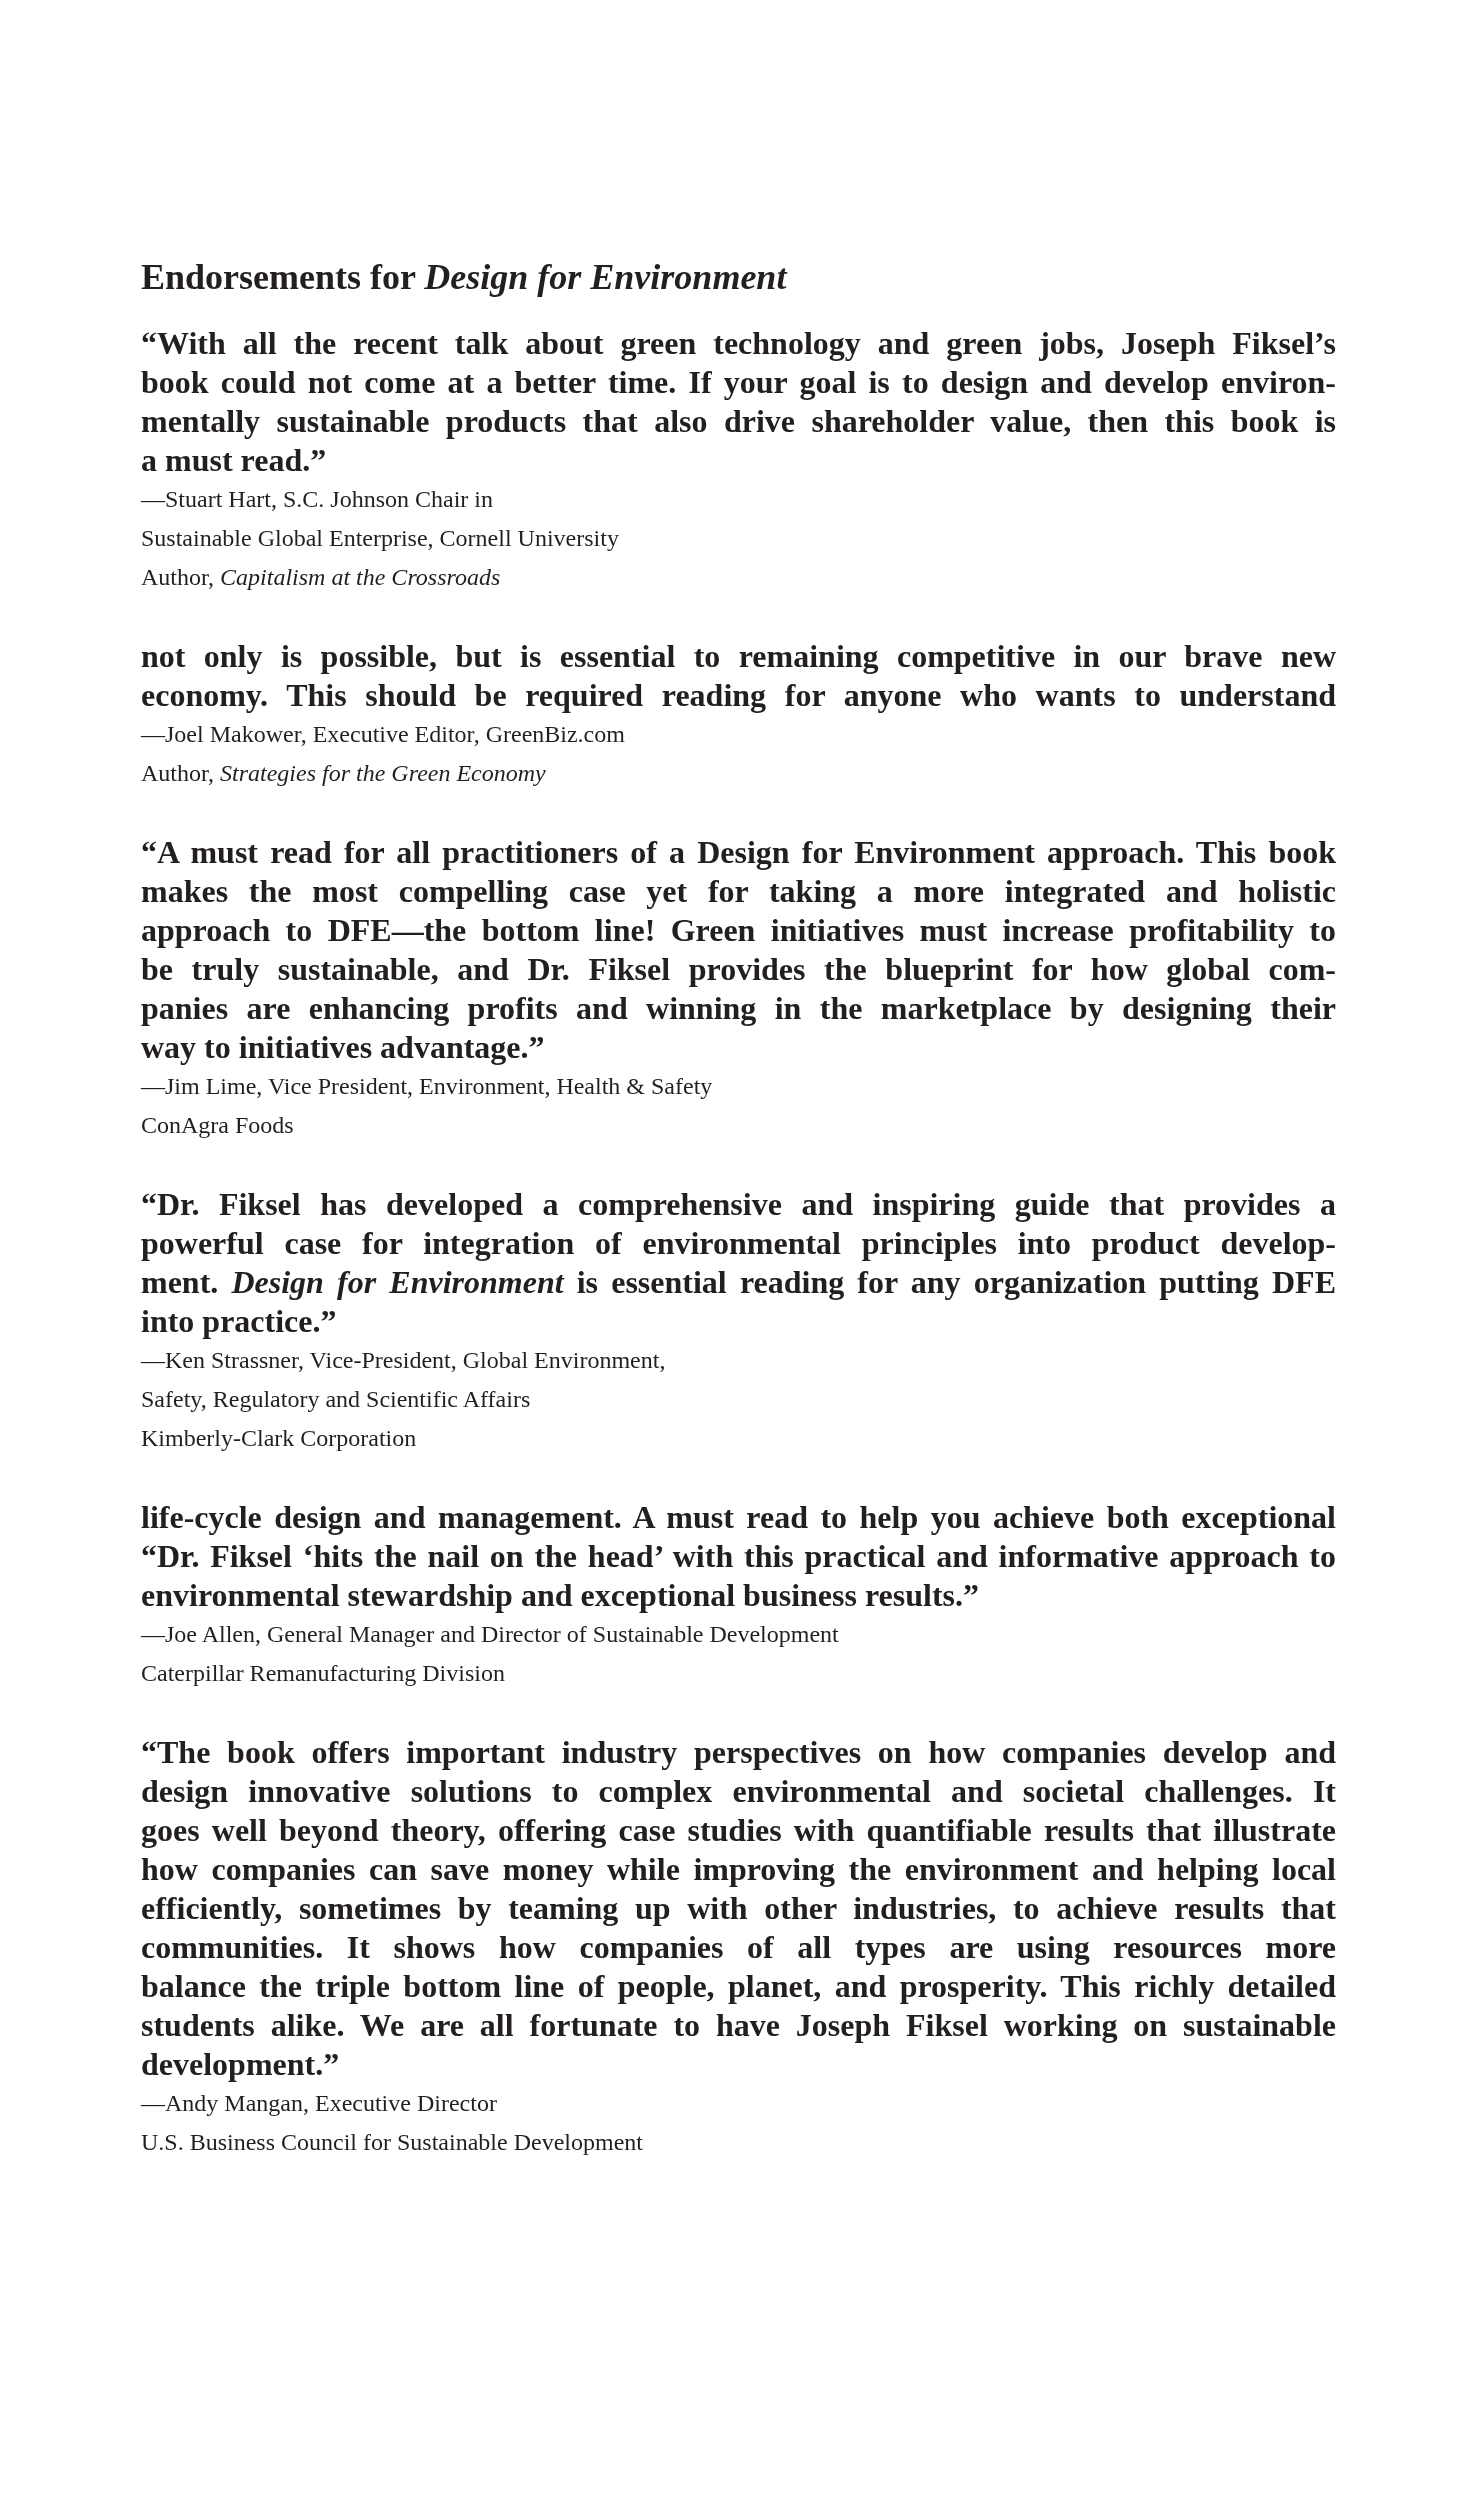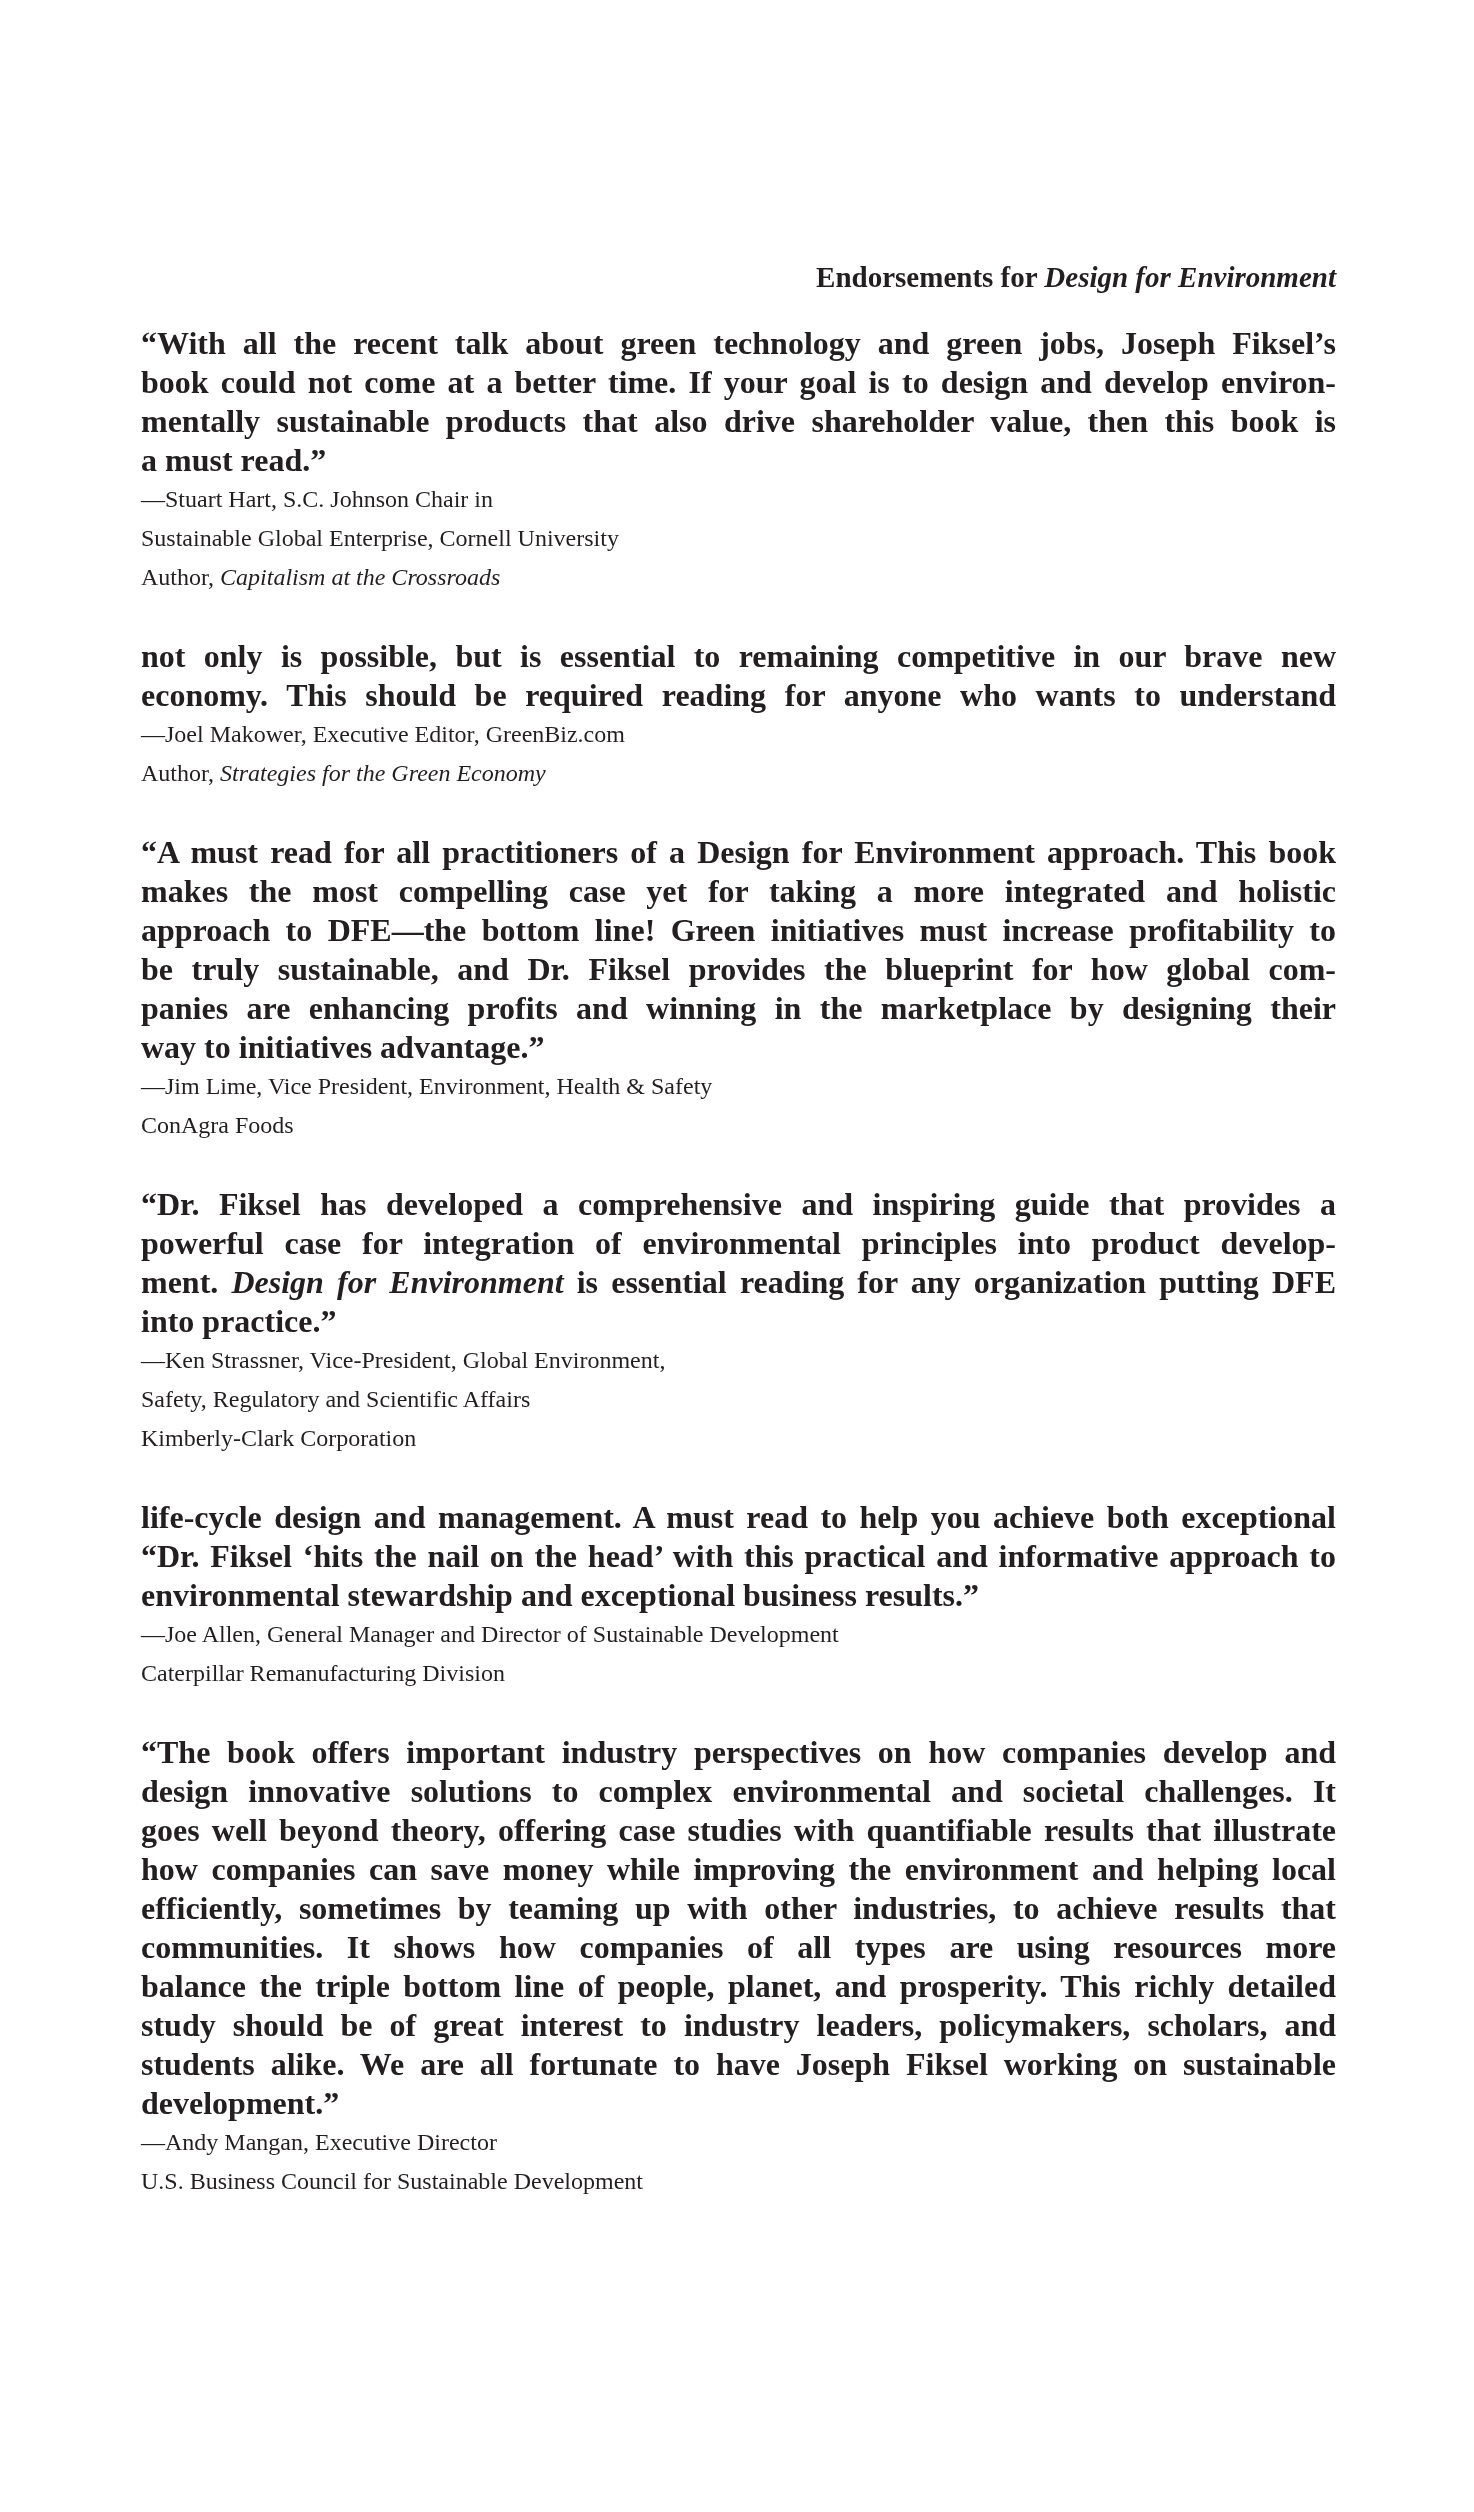--- a/index.html
+++ b/index.html
@@ -5,21 +5,21 @@
   html, body { margin: 0; padding: 0; background: #ffffff; }
   body {
     width: 1474px; height: 2512px; position: relative; overflow: hidden;
     font-family: "Liberation Serif", "DejaVu Serif", serif;
     color: #231f20;
   }
   .page {
     position: absolute; left: 141px; top: 258px; width: 1195px;
   }
   .title {
-    text-align: right; font-weight: bold; font-size: 29px; line-height: 38px;
+    text-align: left; font-weight: bold; font-size: 36px; line-height: 38px;
     margin: 0 0 27.5px 0;
   }
   .title i { font-weight: bold; }
   .endorsement { margin: 0 0 40px 0; }
   .quote { font-size: 32px; line-height: 39px; margin: 0; }
   .line { display: block; text-align: justify; text-align-last: justify; white-space: nowrap; font-weight: bold; }
   .line.last { text-align-last: left; }
   .attr { font-size: 24px; line-height: 39px; margin: 0; }
   .attr .aline { display: block; white-space: nowrap; }
   i { font-style: italic; }
@@ -93,21 +93,20 @@
       </div>
       <div class="endorsement">
         <p class="quote">
           <span class="line"><span>“The book offers important industry perspectives on how companies develop and</span></span>
           <span class="line"><span>design innovative solutions to complex environmental and societal challenges. It</span></span>
           <span class="line"><span>goes well beyond theory, offering case studies with quantifiable results that illustrate</span></span>
           <span class="line"><span>how companies can save money while improving the environment and helping local</span></span>
           <span class="line"><span>efficiently, sometimes by teaming up with other industries, to achieve results that</span></span>
           <span class="line"><span>communities. It shows how companies of all types are using resources more</span></span>
           <span class="line"><span>balance the triple bottom line of people, planet, and prosperity. This richly detailed</span></span>
-          <span class="line"><span>study should be of great interest to industry leaders, policymakers, scholars, and</span></span>
           <span class="line"><span>students alike. We are all fortunate to have Joseph Fiksel working on sustainable</span></span>
           <span class="line last"><span>development.”</span></span>
         </p>
         <p class="attr">
           <span class="aline"><span>—Andy Mangan, Executive Director</span></span>
           <span class="aline"><span>U.S. Business Council for Sustainable Development</span></span>
         </p>
       </div>
     </div>
 </div>

